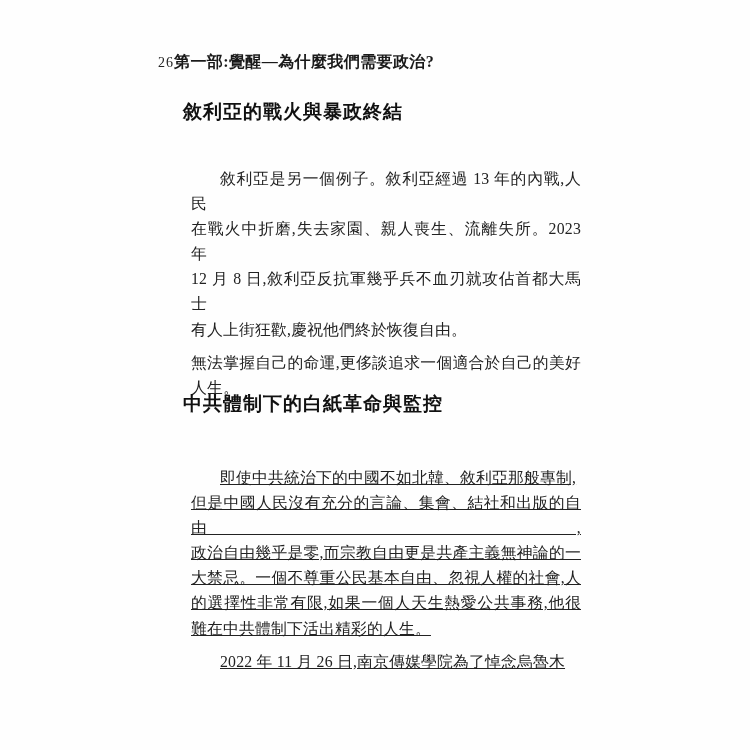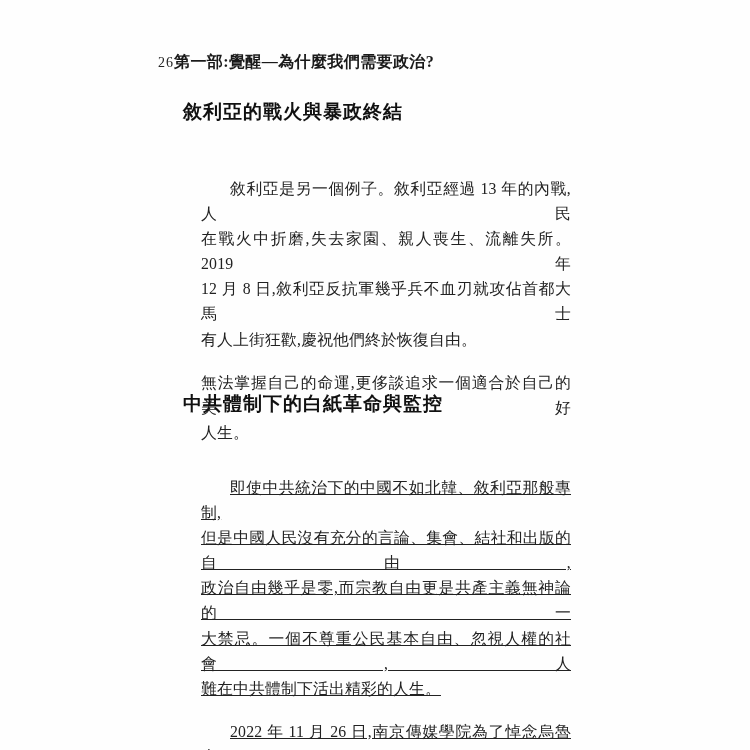--- a/index.html
+++ b/index.html
@@ -56,21 +56,21 @@
     position: absolute;
     left: 183px;
     width: 406px;
     font-size: 15.8px;
     line-height: 25.1px;
     letter-spacing: 0.2px;
     color: #222;
   }
   .block-1 { top: 158px; }
   .block-2 { top: 457px; text-decoration: underline; }
-  .para { margin: 18px; }
+  .para { margin: 8px; }
   .line {
     text-align: justify;
     text-align-last: justify;
     -moz-text-align-last: justify;
   }
   .line.end {
     text-align-last: left;
     -moz-text-align-last: left;
   }
   .line.first {
@@ -85,38 +85,39 @@
   <header class="running-header">
     <span class="page-num">26</span>
     <span class="running-title">第一部:覺醒—為什麼我們需要政治?</span>
   </header>
 
   <h2 class="section-heading heading-1">敘利亞的戰火與暴政終結</h2>
 
   <div class="text-block block-1">
     <p class="para">
       <span class="line first" style="display:block">敘利亞是另一個例子。敘利亞經過 13 年的內戰,人民</span>
-      <span class="line" style="display:block">在戰火中折磨,失去家園、親人喪生、流離失所。2019 年</span>
+      <span class="line" style="display:block">在戰火中折磨,失去家園、親人喪生、流離失所。2023 年</span>
       <span class="line" style="display:block">12 月 8 日,敘利亞反抗軍幾乎兵不血刃就攻佔首都大馬士</span>
       <span class="line end" style="display:block">有人上街狂歡,慶祝他們終於恢復自由。</span>
     </p>
     <p class="para">
       <span class="line" style="display:block">無法掌握自己的命運,更侈談追求一個適合於自己的美好</span>
       <span class="line end" style="display:block">人生。</span>
     </p>
   </div>
 
   <h2 class="section-heading heading-2">中共體制下的白紙革命與監控</h2>
 
   <div class="text-block block-2">
     <p class="para">
       <span class="line first end" style="display:block">即使中共統治下的中國不如北韓、敘利亞那般專制,</span>
       <span class="line" style="display:block">但是中國人民沒有充分的言論、集會、結社和出版的自由,</span>
       <span class="line" style="display:block">政治自由幾乎是零,而宗教自由更是共產主義無神論的一</span>
       <span class="line" style="display:block">大禁忌。一個不尊重公民基本自由、忽視人權的社會,人</span>
+      <span class="line" style="display:block">的選擇性非常有限,如果一個人天生熱愛公共事務,他很</span>
       <span class="line end" style="display:block">難在中共體制下活出精彩的人生。</span>
     </p>
     <p class="para">
       <span class="line first end" style="display:block">2022 年 11 月 26 日,南京傳媒學院為了悼念烏魯木</span>
     </p>
   </div>
 
 </div>
 
 </body></html>

